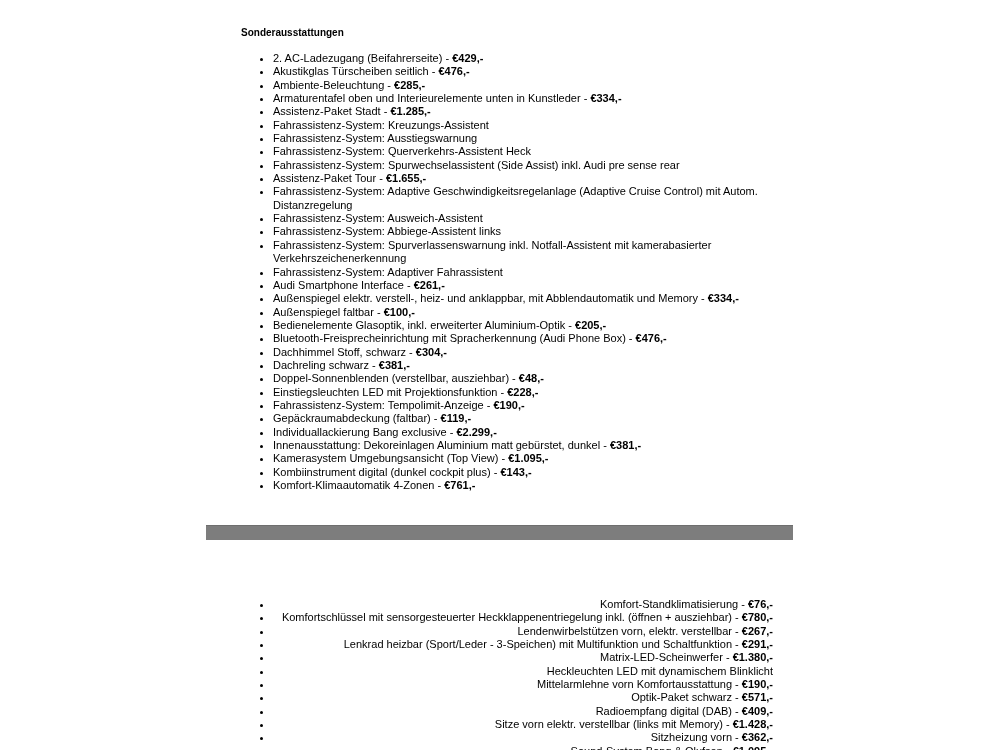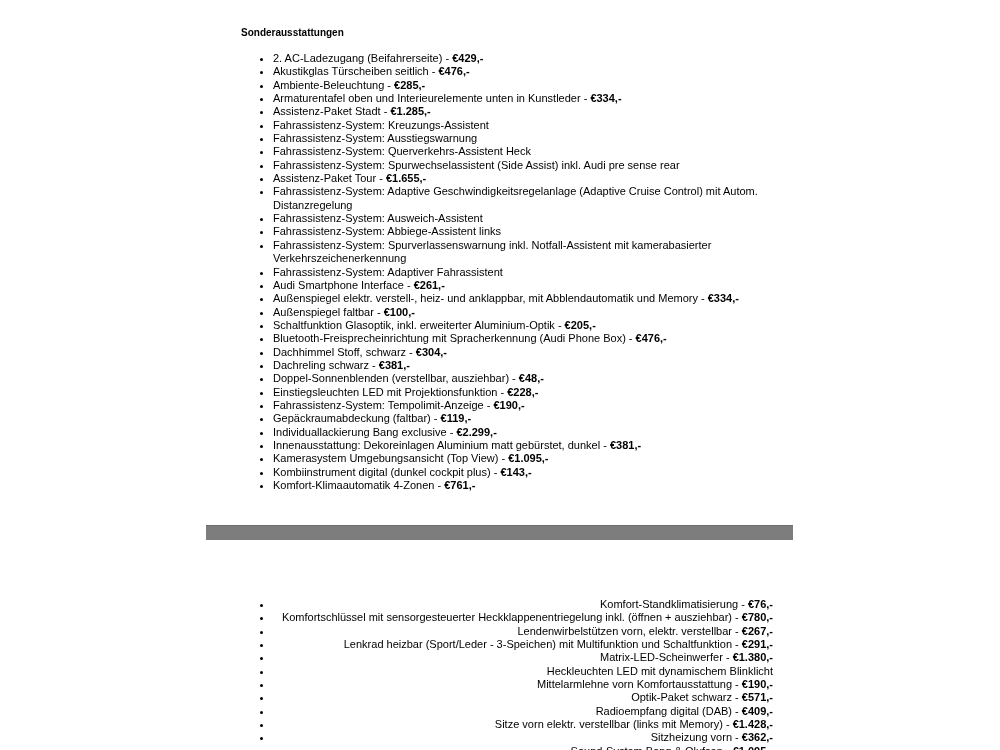--- a/index.html
+++ b/index.html
@@ -71,21 +71,21 @@
     <li><span>Fahrassistenz-System: Spurwechselassistent (Side Assist) inkl. Audi pre sense rear</span></li>
     <li><span>Assistenz-Paket Tour - </span><b>€1.655,-</b></li>
     <li><span>Fahrassistenz-System: Adaptive Geschwindigkeitsregelanlage (Adaptive Cruise Control) mit Autom. Distanzregelung</span></li>
     <li><span>Fahrassistenz-System: Ausweich-Assistent</span></li>
     <li><span>Fahrassistenz-System: Abbiege-Assistent links</span></li>
     <li><span>Fahrassistenz-System: Spurverlassenswarnung inkl. Notfall-Assistent mit kamerabasierter Verkehrszeichenerkennung</span></li>
     <li><span>Fahrassistenz-System: Adaptiver Fahrassistent</span></li>
     <li><span>Audi Smartphone Interface - </span><b>€261,-</b></li>
     <li><span>Außenspiegel elektr. verstell-, heiz- und anklappbar, mit Abblendautomatik und Memory - </span><b>€334,-</b></li>
     <li><span>Außenspiegel faltbar - </span><b>€100,-</b></li>
-    <li><span>Schaltfunktion Glasoptik, inkl. erweiterter Aluminium-Optik - </span><b>€205,-</b></li>
+    <li><span>Bedienelemente Glasoptik, inkl. erweiterter Aluminium-Optik - </span><b>€205,-</b></li>
     <li><span>Bluetooth-Freisprecheinrichtung mit Spracherkennung (Audi Phone Box) - </span><b>€476,-</b></li>
     <li><span>Dachhimmel Stoff, schwarz - </span><b>€304,-</b></li>
     <li><span>Dachreling schwarz - </span><b>€381,-</b></li>
     <li><span>Doppel-Sonnenblenden (verstellbar, ausziehbar) - </span><b>€48,-</b></li>
     <li><span>Einstiegsleuchten LED mit Projektionsfunktion - </span><b>€228,-</b></li>
     <li><span>Fahrassistenz-System: Tempolimit-Anzeige - </span><b>€190,-</b></li>
     <li><span>Gepäckraumabdeckung (faltbar) - </span><b>€119,-</b></li>
     <li><span>Individuallackierung Bang exclusive - </span><b>€2.299,-</b></li>
     <li><span>Innenausstattung: Dekoreinlagen Aluminium matt gebürstet, dunkel - </span><b>€381,-</b></li>
     <li><span>Kamerasystem Umgebungsansicht (Top View) - </span><b>€1.095,-</b></li>

